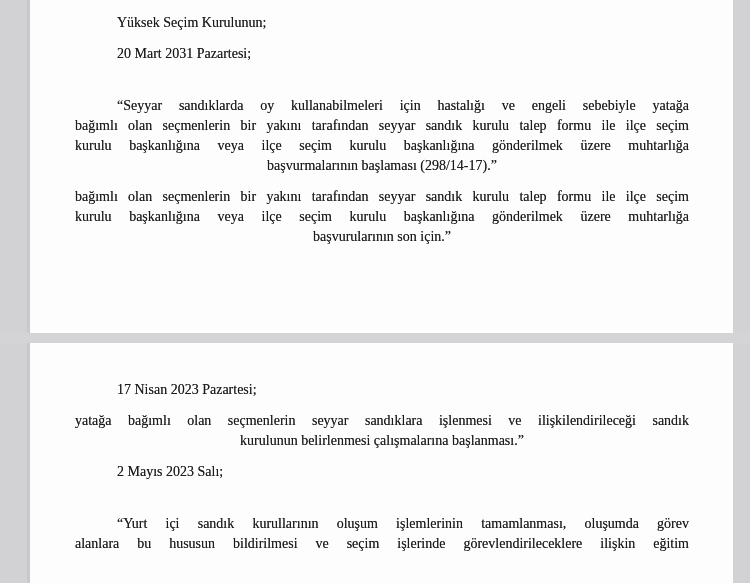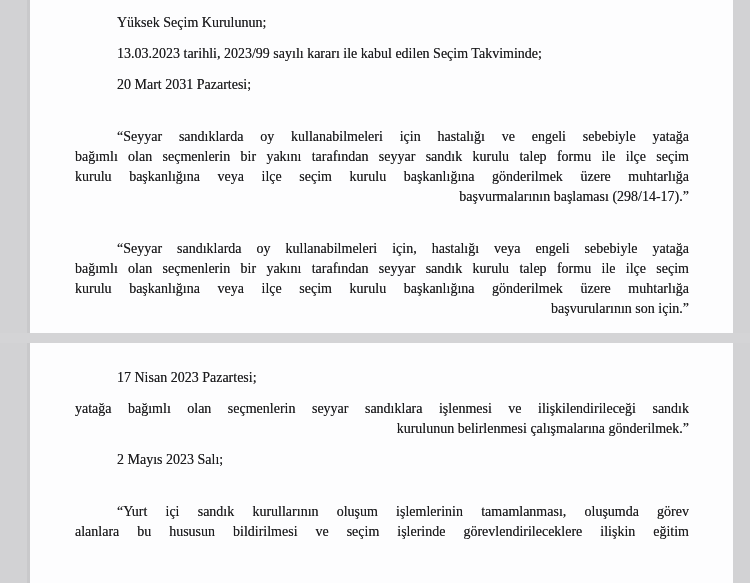--- a/index.html
+++ b/index.html
@@ -42,76 +42,74 @@
     position: absolute;
     left: 0;
     top: 333px;
     width: 750px;
     height: 10px;
     background: #d4d4d6;
   }
   .page-2 {
     top: 343px;
     height: 240px;
-    padding-top: 25px;
+    padding-top: 37px;
   }
   .dateline {
     margin: 0 0 11px 0;
     text-indent: 42px;
     text-align: left;
   }
   .para {
     margin: 0 0 11px 0;
   }
   .ln {
-    text-align: right;
+    text-align: center;
   }
   .ln.j {
     text-align: justify;
     text-align-last: justify;
   }
   .ln.ind {
     text-indent: 42px;
     margin-top: 32px;
   }
 </style>
 </head>
 <body>
 
 <div class="stage">
 
   <div class="page page-1">
     <div class="dateline">Yüksek Seçim Kurulunun;</div>
-    <div class="dateline">13.03.2023 tarihli, 2023/99 sayılı kararı ile kabul edilen Seçim Takviminde;</div>
     <div class="dateline">20 Mart 2031 Pazartesi;</div>
 
     <div class="para">
       <div class="ln j ind">“Seyyar sandıklarda oy kullanabilmeleri için hastalığı ve engeli sebebiyle yatağa</div>
       <div class="ln j">bağımlı olan seçmenlerin bir yakını tarafından seyyar sandık kurulu talep formu ile ilçe seçim</div>
       <div class="ln j">kurulu başkanlığına veya ilçe seçim kurulu başkanlığına gönderilmek üzere muhtarlığa</div>
       <div class="ln">başvurmalarının başlaması (298/14-17).”</div>
     </div>
 
 
     <div class="para">
-      <div class="ln j ind">“Seyyar sandıklarda oy kullanabilmeleri için, hastalığı veya engeli sebebiyle yatağa</div>
       <div class="ln j">bağımlı olan seçmenlerin bir yakını tarafından seyyar sandık kurulu talep formu ile ilçe seçim</div>
       <div class="ln j">kurulu başkanlığına veya ilçe seçim kurulu başkanlığına gönderilmek üzere muhtarlığa</div>
       <div class="ln">başvurularının son için.”</div>
     </div>
   </div>
 
   <div class="page-gap"></div>
 
   <div class="page page-2">
     <div class="dateline">17 Nisan 2023 Pazartesi;</div>
 
     <div class="para">
       <div class="ln j">yatağa bağımlı olan seçmenlerin seyyar sandıklara işlenmesi ve ilişkilendirileceği sandık</div>
-      <div class="ln">kurulunun belirlenmesi çalışmalarına gönderilmek.”</div>
+      <div class="ln">kurulunun belirlenmesi çalışmalarına başlanması.”</div>
     </div>
 
     <div class="dateline">2 Mayıs 2023 Salı;</div>
 
     <div class="para">
       <div class="ln j ind">“Yurt içi sandık kurullarının oluşum işlemlerinin tamamlanması, oluşumda görev</div>
       <div class="ln j">alanlara bu hususun bildirilmesi ve seçim işlerinde görevlendirileceklere ilişkin eğitim</div>
     </div>
   </div>
 

